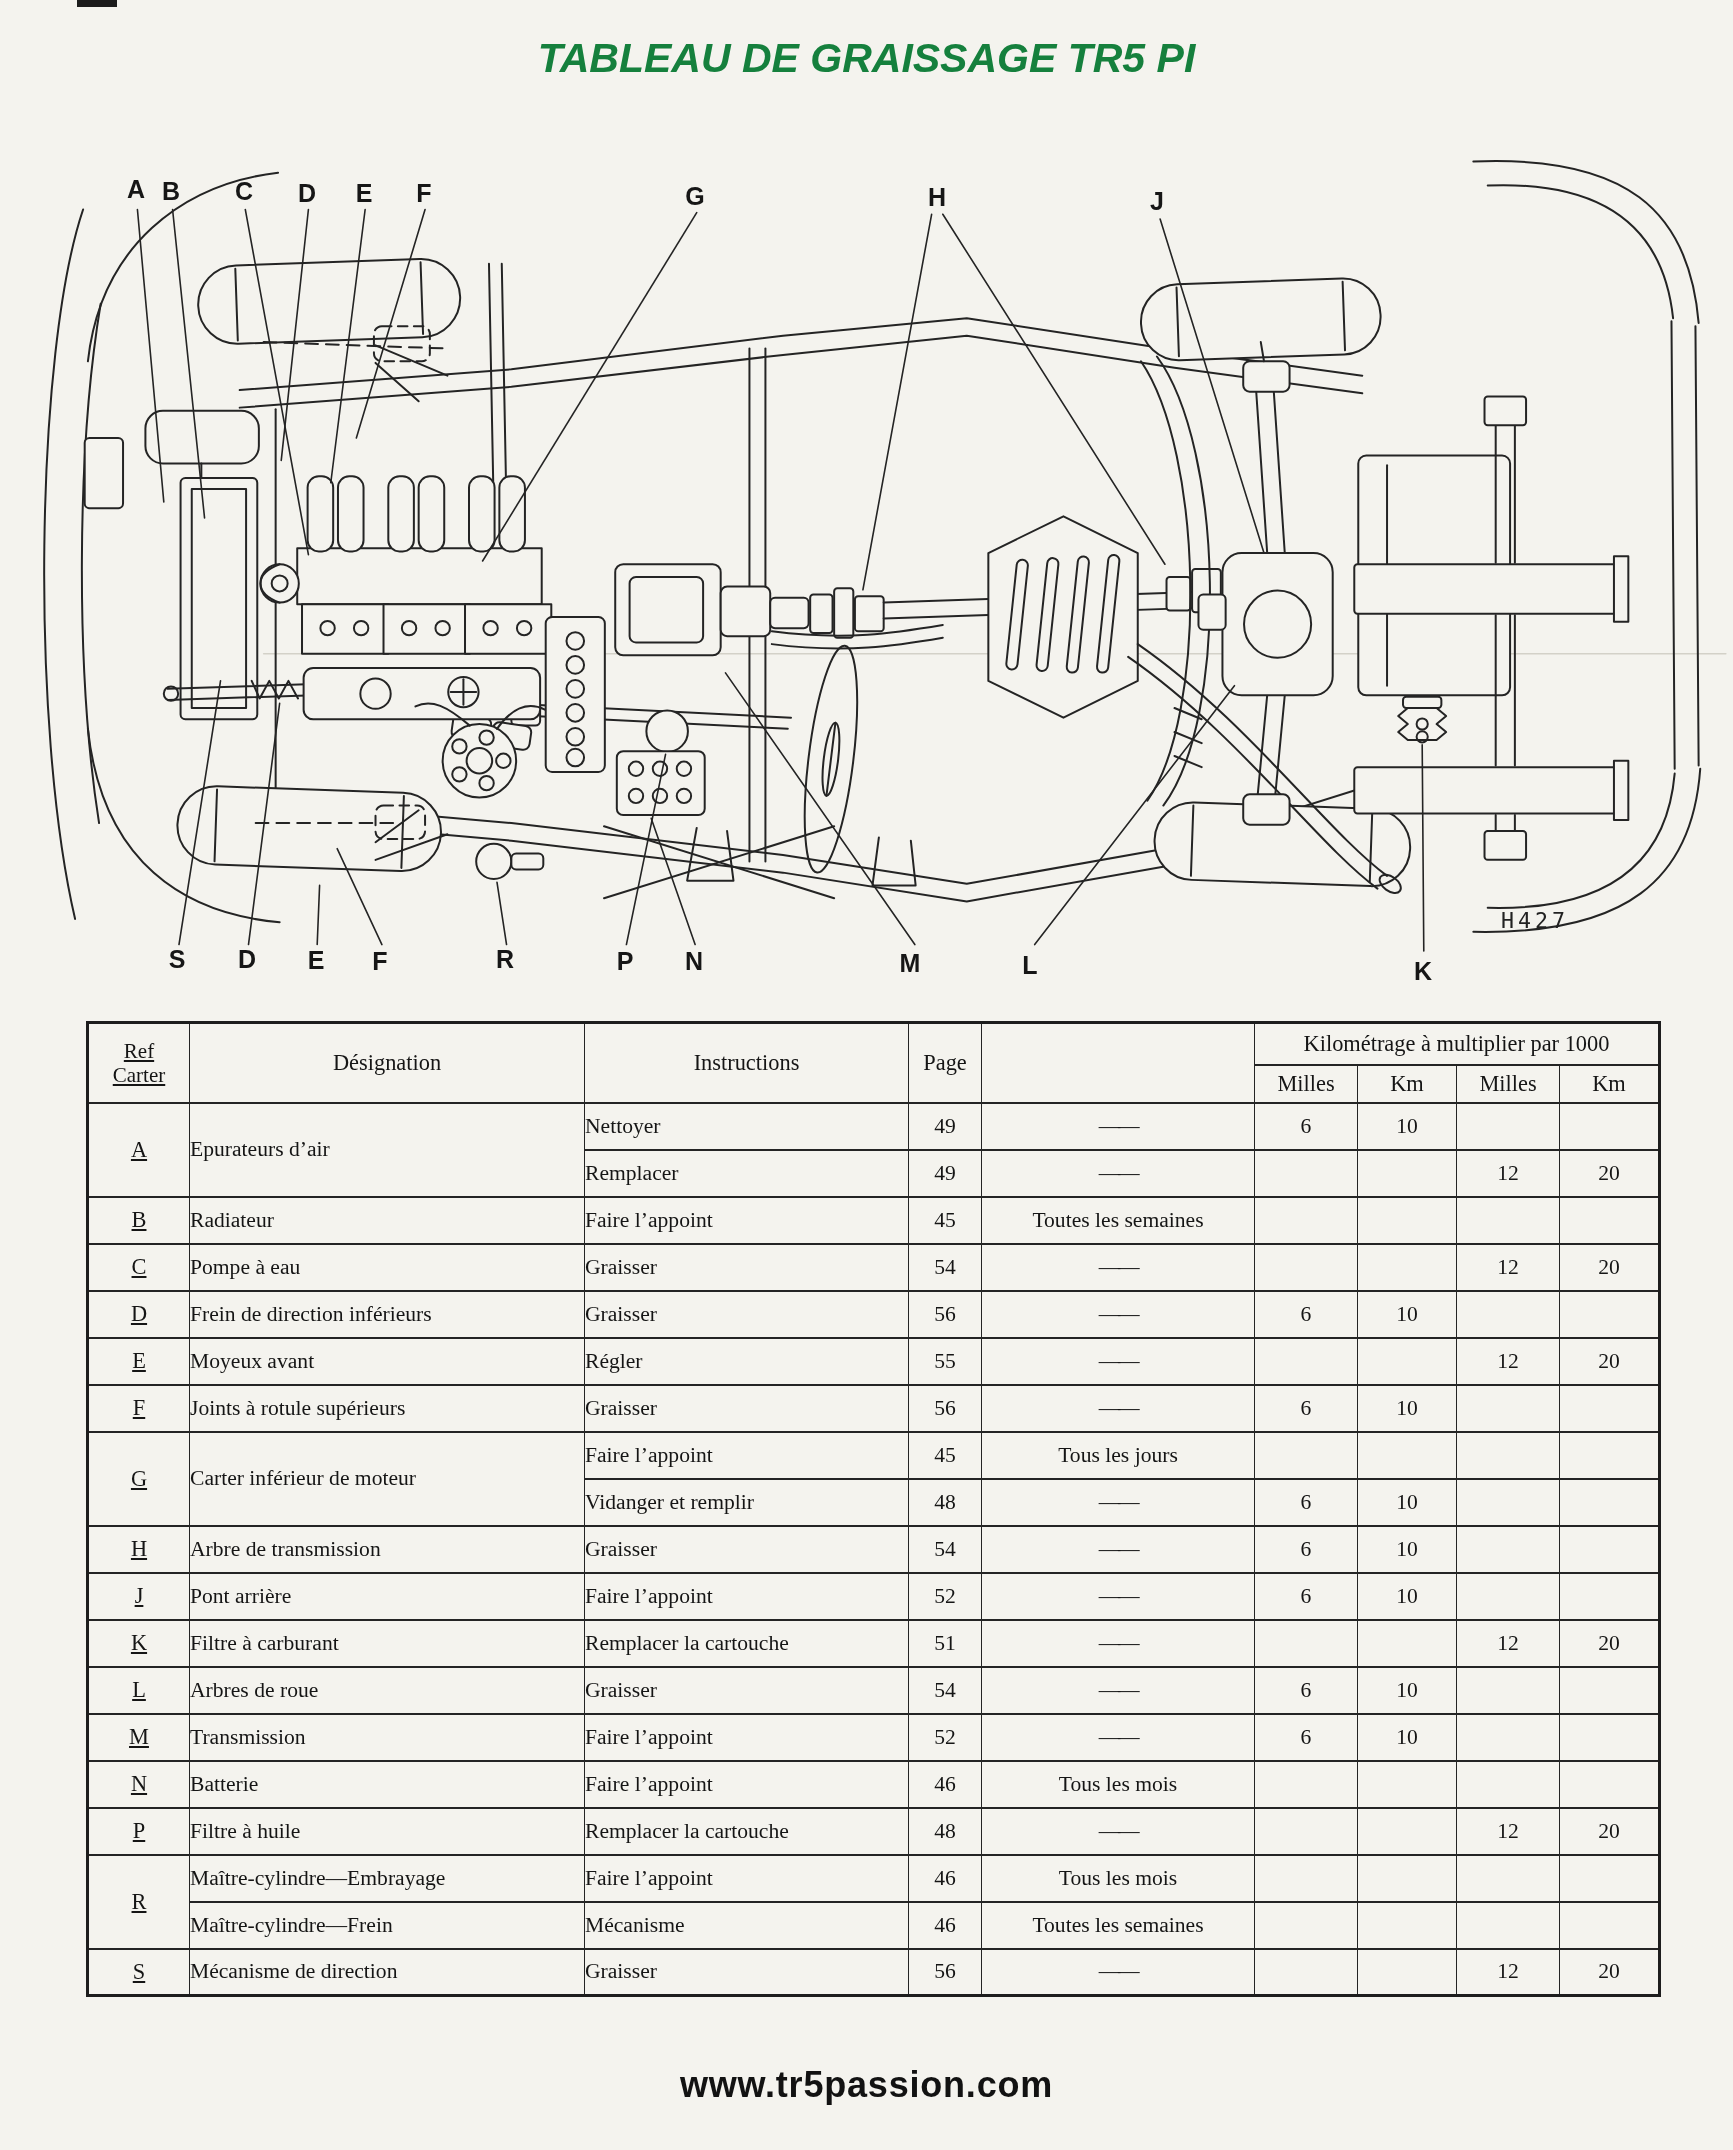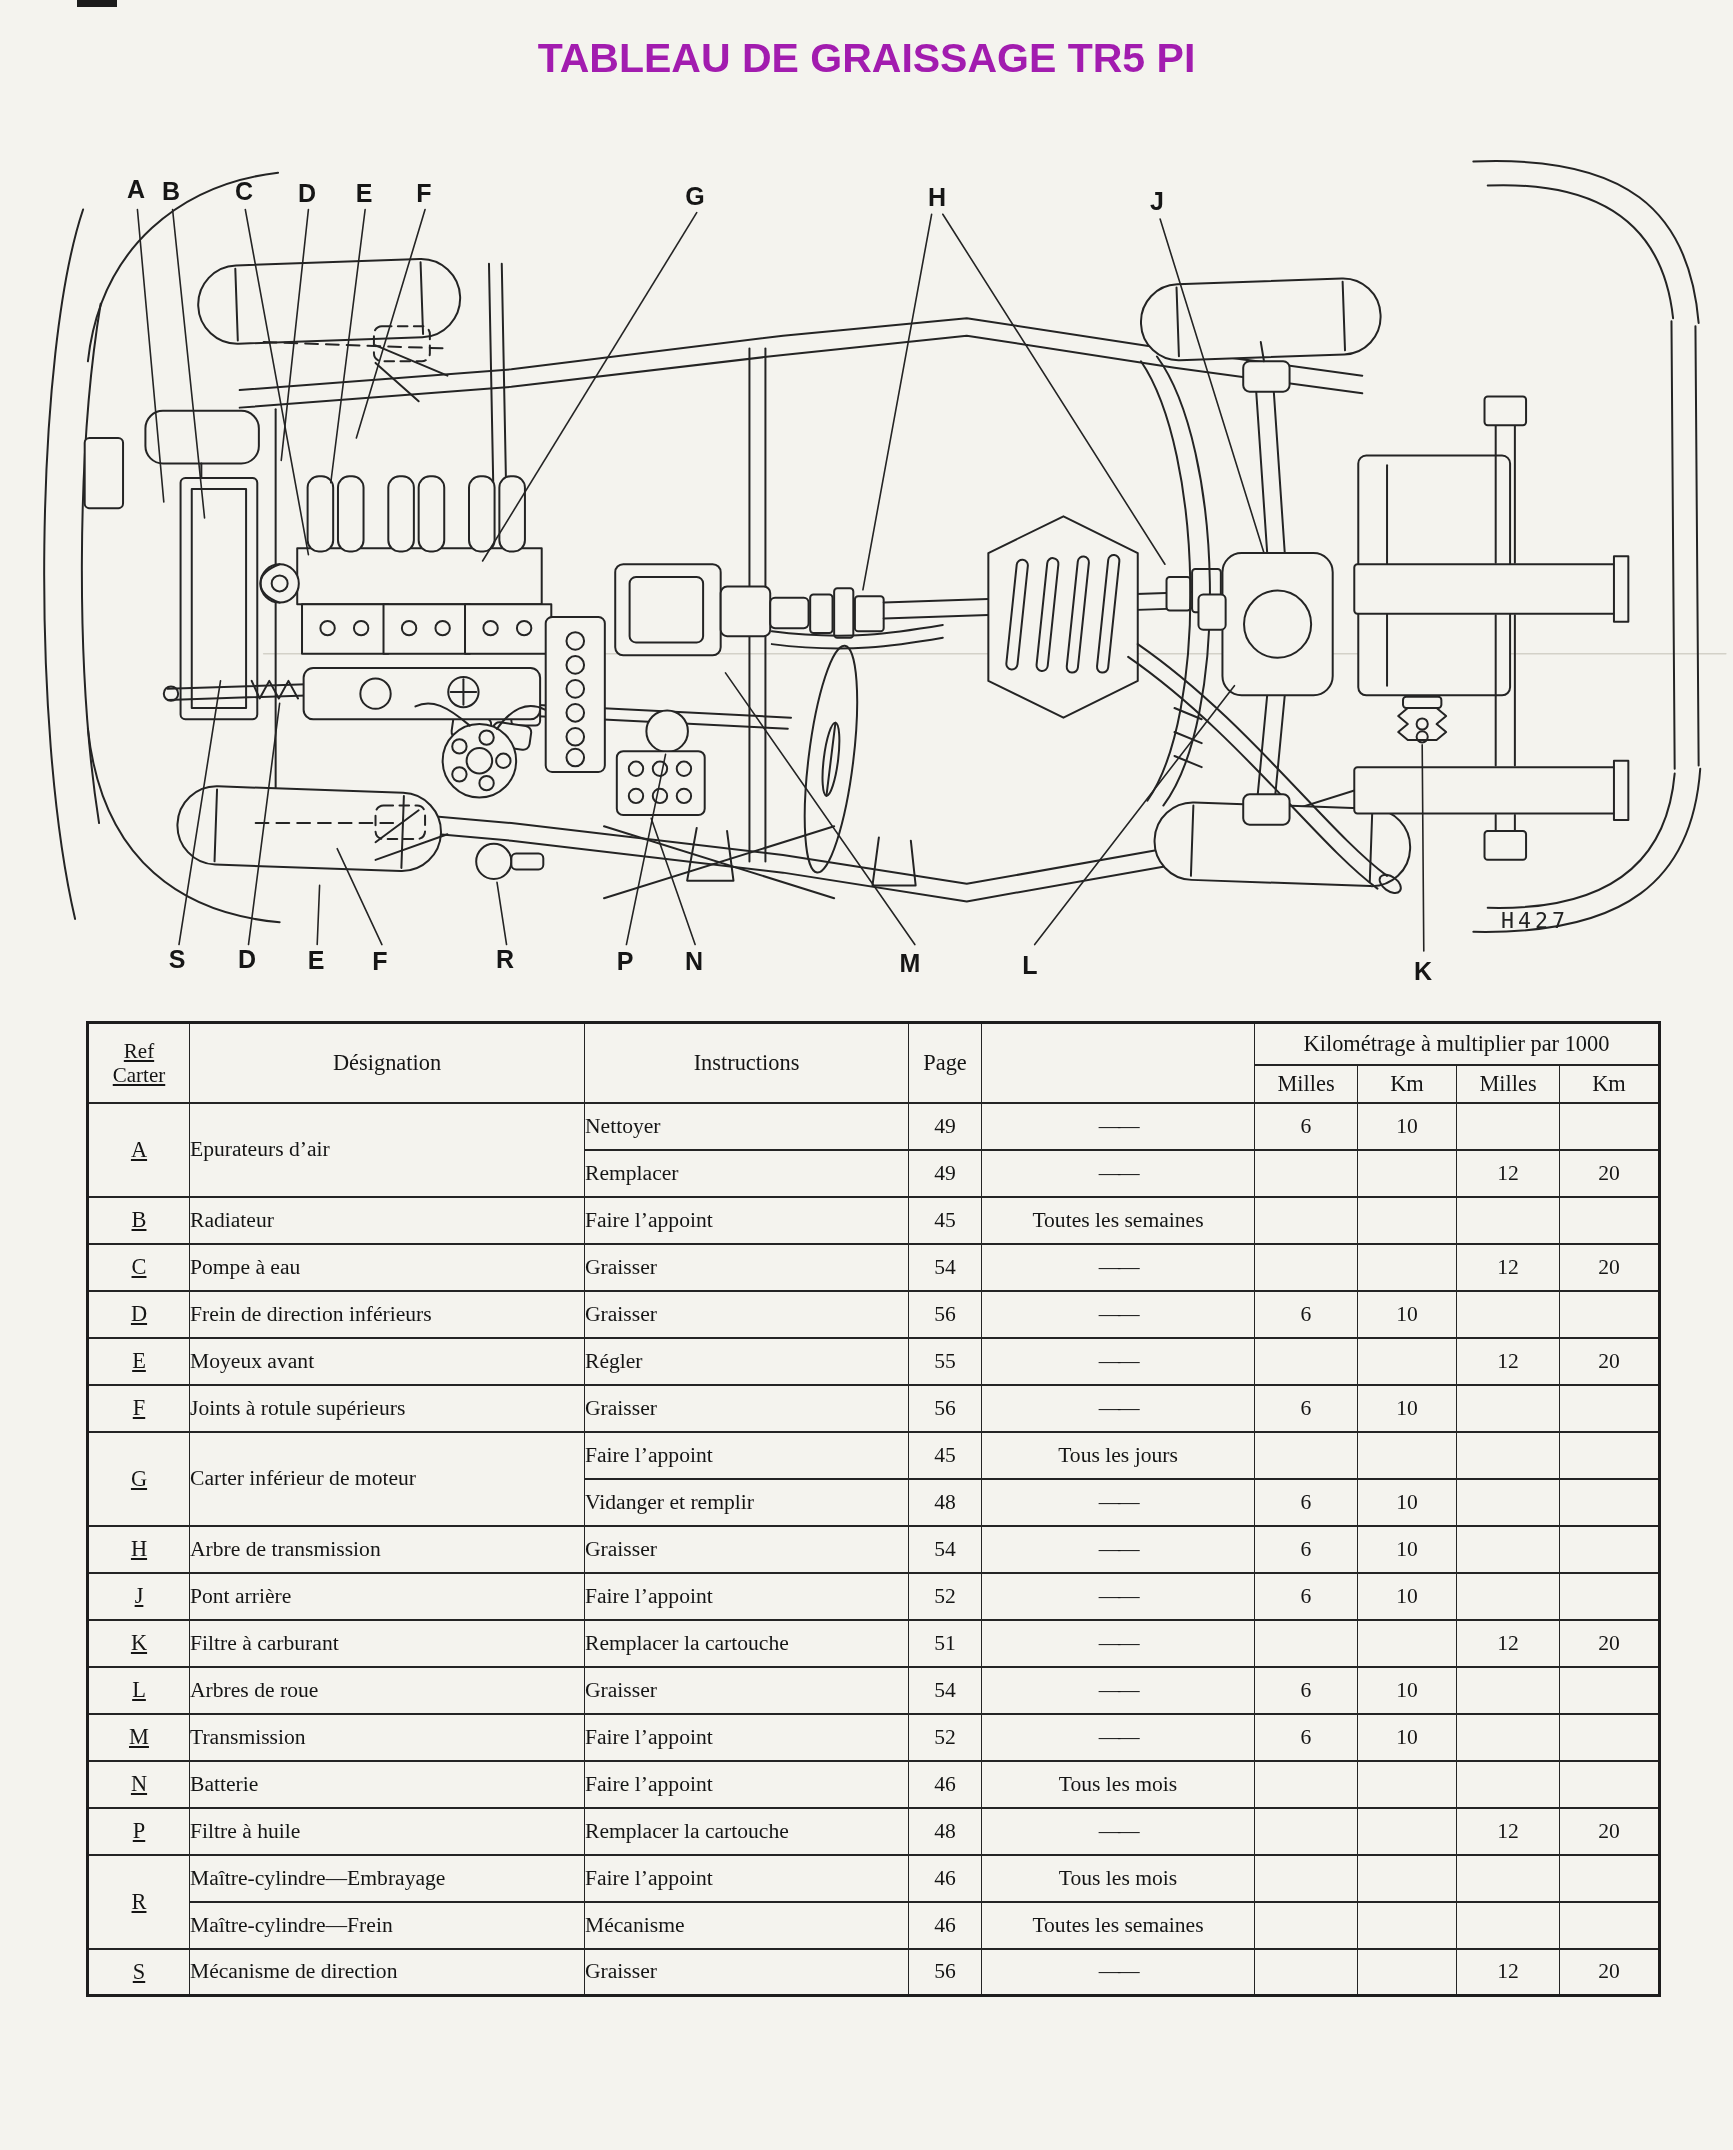--- a/index.html
+++ b/index.html
@@ -5,21 +5,21 @@
   html,body {margin:0; padding:0; background:#d8d6cf;}
   .page {
     position:relative; width:1733px; height:2151px;
     background:#f4f3ee; overflow:hidden;
     font-family:"Liberation Serif", serif; color:#1b1b1b;
   }
   .smudge {position:absolute; left:77px; top:0; width:40px; height:7.2px; background:#1c1c1c;}
   .title {
     position:absolute; top:35px; left:0; width:100%; text-align:center;
     font-family:"Liberation Sans", sans-serif; font-weight:bold;
-    font-size:41px; letter-spacing:0px; color:#a21caf;
+    font-size:41px; letter-spacing:0px; color:#15803d;font-style:italic;
   }
   .diagram {position:absolute; left:0; top:0; width:1733px; height:1015px;}
   .diagram svg {position:absolute; left:0; top:0;}
   .diagram-letter {
     position:absolute; transform:translateX(-50%);
     font-family:"Liberation Sans", sans-serif; font-weight:bold;
     font-size:25px; color:#161616; line-height:1;
   }
   .figure-code {
     position:absolute; left:1501px; top:908px;
@@ -576,14 +576,15 @@
         <td class="c-pg">56</td>
         <td class="c-fq"><span class="freq-dash">——</span></td>
         <td class="c-n1"></td>
         <td class="c-n2"></td>
         <td class="c-n3">12</td>
         <td class="c-n4">20</td>
       </tr>
     </tbody>
   </table>
 
+  <div class="footer">www.tr5passion.com</div>
 </div>
 
 
 </body></html>

